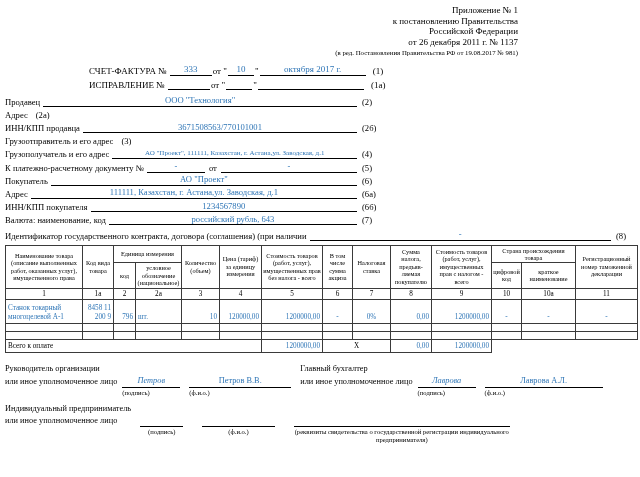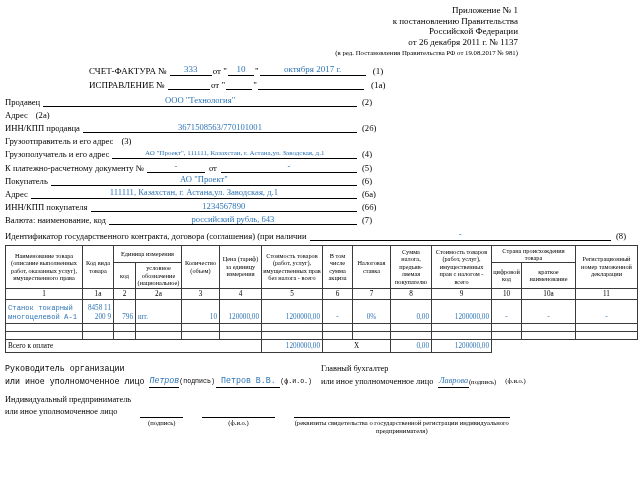--- a/index.html
+++ b/index.html
@@ -45,32 +45,32 @@
   thead th {
     font-weight: normal; font-size: 6.3px; line-height: 1.18;
     text-align: center; vertical-align: middle; padding: 1px;
     word-wrap: break-word;
   }
   tr.numrow td { font-size: 7.2px; text-align: center; height: 11px; padding: 0 1px; }
   tr.datarow td { font-size: 7.2px; height: 24px; vertical-align: bottom; padding: 1px 2px; line-height: 1.25; word-wrap: break-word; }
   tr.emptyrow td { height: 8px; }
   tr.totalrow td { font-size: 7.2px; height: 13px; vertical-align: middle; padding: 0 2px; }
   .al { text-align: left; } .ar { text-align: right; } .ac { text-align: center; }
-  td.vt { vertical-align: top; font-family: Liberation Mono, monospace; }
+  td.vt { vertical-align: top; }
   td.nob { border: none; }
 
   
   .sigs { display: flex; margin-top: 11px; font-size: 8.3px; }
   .sigcol { display: block; }
-  .sigcol.left { width: 316px; font-family: Liberation Mono, monospace; }
+  .sigcol.left { width: 316px; }
   .sigcol.right { flex: 1; }
   .sigtitle { height: 12px; white-space: nowrap; }
   .sigline { display: flex; align-items: flex-start; white-space: nowrap; }
   .siglbl { padding: 1px 5px 0 0; }
-  .sigfield { display: flex; align-items: center; margin-right: 9px; }
+  .sigfield { display: flex; flex-direction: column; align-items: flex-start; margin-right: 9px; }
   .sigval { width: 100%; min-height: 12px; border-bottom: 1px solid #000; text-align: center; font-size: 8.3px; }
   .sigcap { font-size: 6.6px; line-height: 1.2; text-align: center; margin-top: 1px; }
   .wsig { width: 58px; } .wname { width: 102px; } .wname2 { width: 118px; }
 
   .ent { margin-top: 7px; font-size: 8.3px; }
   .entline { display: flex; align-items: flex-start; white-space: normal; gap: 9px; }
   .entlbls { width: 128px; }
   .entlbls div { height: 12px; white-space: nowrap; }
   .entfield { display: flex; flex-direction: column; align-items: center; margin-right: 10px; }
   .entval { width: 100%; height: 23px; border-bottom: 1px solid #000; }
@@ -303,20 +303,21 @@
     </div>
     <div class="sigcol right">
       <div class="sigtitle">Главный бухгалтер</div>
       <div class="sigline">
         <span class="siglbl">или иное уполномоченное лицо</span>
         <span class="sigfield wsig">
           <span class="sigval blue italic">Лаврова</span>
           <span class="sigcap">(подпись)</span>
         </span>
         <span class="sigfield wname2">
+          <span class="sigval blue">Лаврова А.Л.</span>
           <span class="sigcap">(ф.и.о.)</span>
         </span>
       </div>
     </div>
   </div>
 
   <div class="ent">
     <div class="entline">
       <div class="entlbls">
         <div>Индивидуальный предприниматель</div>

